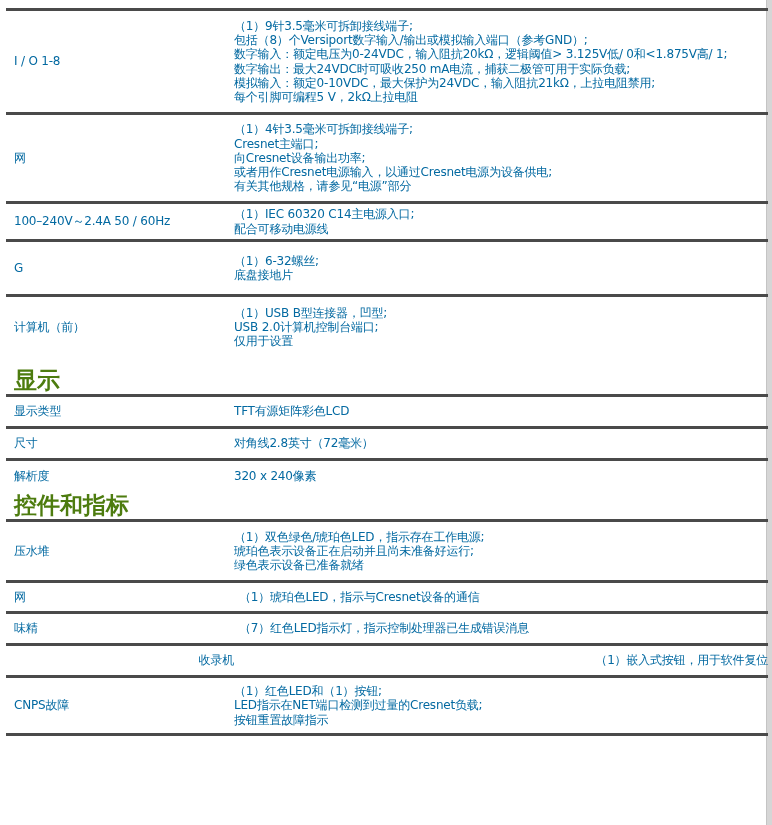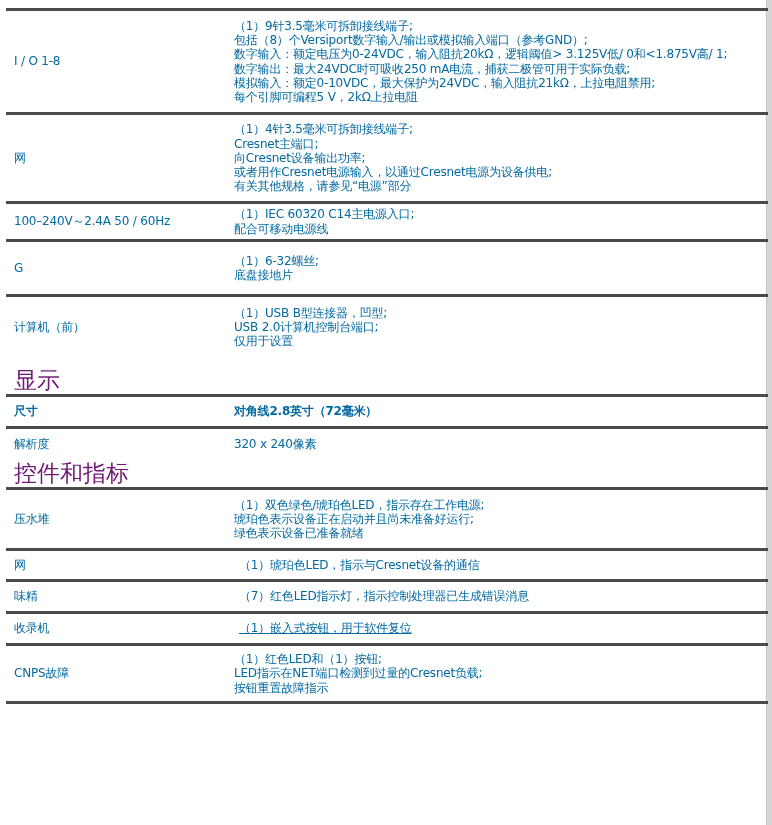--- a/index.html
+++ b/index.html
@@ -56,24 +56,24 @@
     .spec-table tr.last td {
       border-bottom: 3px solid #4a4a4a;
     }
     .value-line {
       display: block;
       white-space: nowrap;
     }
     .section-heading {
       font-size: 23px;
       line-height: 28px;
-      color: #701a75;
+      color: #4d7c0f;
       margin: 0;
       padding-left: 8px;
-      font-weight: normal;
+      font-weight: bold;
       letter-spacing: 0px;
     }
   </style>
 </head>
 <body>
 
 <div class="scroll-edge"></div>
 
 <div class="page">
 
@@ -121,21 +121,25 @@
           <span class="value-line">USB 2.0计算机控制台端口;</span>
           <span class="value-line">仅用于设置</span>
         </td>
       </tr>
     </tbody>
   </table>
 
   <h2 class="section-heading" style="margin-top:8px;">显示</h2>
   <table class="spec-table">
     <tbody>
-      <tr style="height:32px;font-weight:bold;">
+      <tr style="height:32px;">
+        <td class="label">显示类型</td>
+        <td class="value">TFT有源矩阵彩色LCD</td>
+      </tr>
+      <tr style="height:32px;">
         <td class="label">尺寸</td>
         <td class="value">对角线2.8英寸（72毫米）</td>
       </tr>
       <tr style="height:32px;">
         <td class="label">解析度</td>
         <td class="value">320 x 240像素</td>
       </tr>
     </tbody>
   </table>
 
@@ -151,23 +155,23 @@
         </td>
       </tr>
       <tr style="height:31px;">
         <td class="label">网</td>
         <td class="value" style="padding-left:5px;">（1）琥珀色LED，指示与Cresnet设备的通信</td>
       </tr>
       <tr style="height:32px;">
         <td class="label">味精</td>
         <td class="value" style="padding-left:5px;">（7）红色LED指示灯，指示控制处理器已生成错误消息</td>
       </tr>
-      <tr style="height:32px;">
+      <tr style="height:32px;text-align:right;">
         <td class="label">收录机</td>
-        <td class="value" style="padding-left:5px;text-decoration:underline;">（1）嵌入式按钮，用于软件复位</td>
+        <td class="value" style="padding-left:5px;">（1）嵌入式按钮，用于软件复位</td>
       </tr>
       <tr class="last" style="height:58px;">
         <td class="label">CNPS故障</td>
         <td class="value">
           <span class="value-line">（1）红色LED和（1）按钮;</span>
           <span class="value-line">LED指示在NET端口检测到过量的Cresnet负载;</span>
           <span class="value-line">按钮重置故障指示</span>
         </td>
       </tr>
     </tbody>

